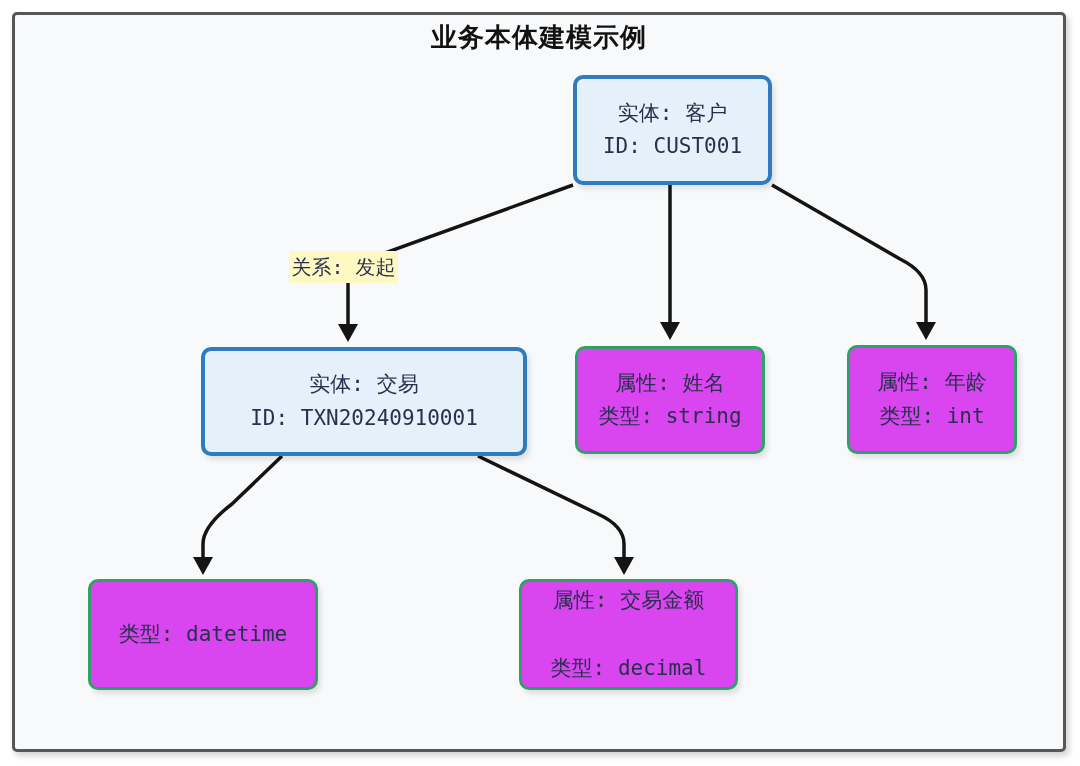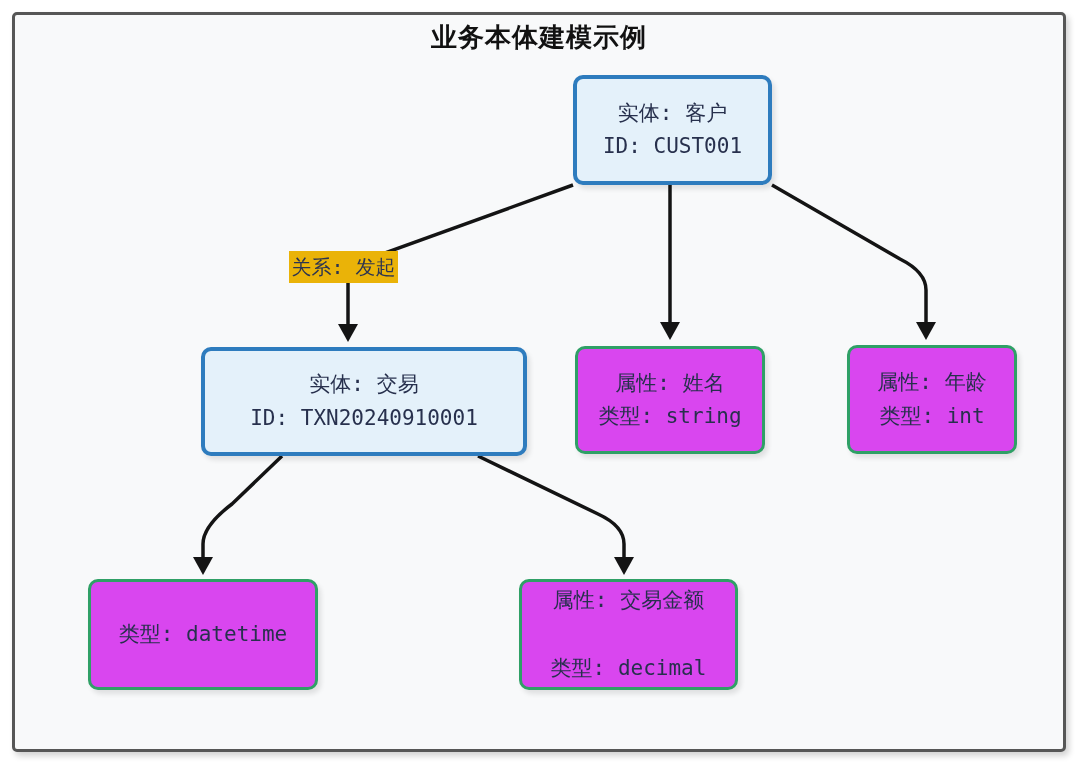--- a/index.html
+++ b/index.html
@@ -70,21 +70,21 @@
   .node.attribute {
     background: #d946ef;
     border: 3px solid #2fa066;
   }
   .relation-label {
     position: absolute;
     box-sizing: border-box;
     display: flex;
     align-items: center;
     justify-content: center;
-    background: #eab308;
+    background: #fef9c3;
     color: #2c3450;
     font-family: "DejaVu Sans Mono", "DejaVu Sans", sans-serif;
     font-size: 20px;
     line-height: 1;
   }
 </style>
 </head>
 <body>
 
 <div class="stage">

